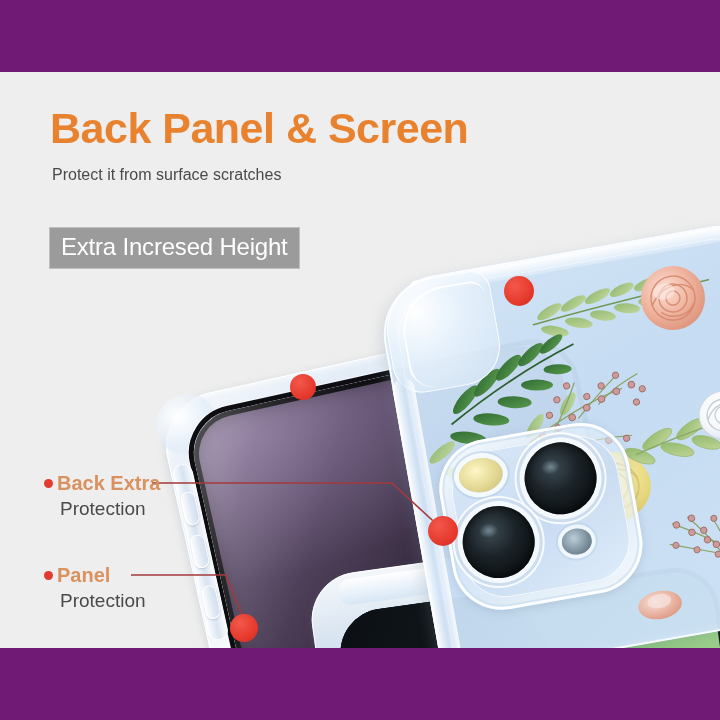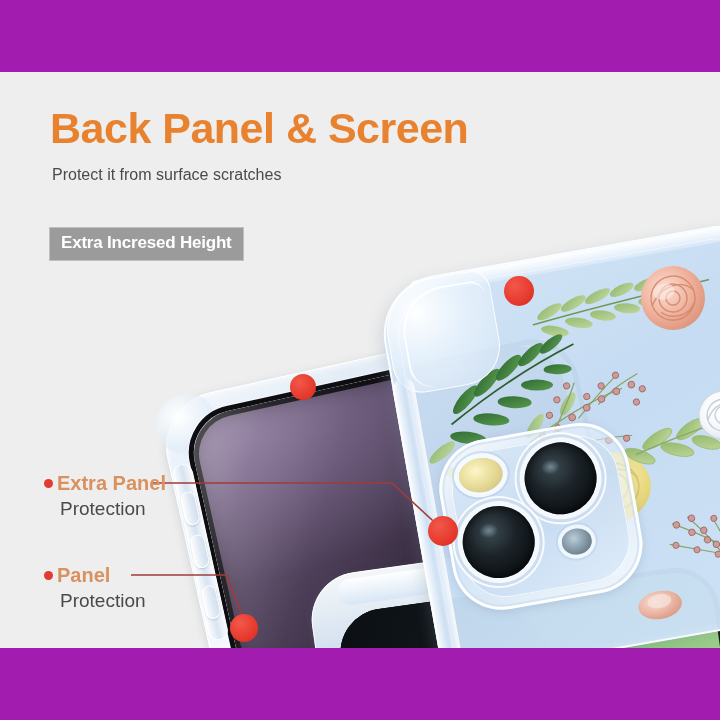--- a/index.html
+++ b/index.html
@@ -6,21 +6,21 @@
     margin: 0; padding: 0;
     width: 720px; height: 720px;
     background: #ffffff;
     font-family: "Liberation Sans", sans-serif;
     overflow: hidden;
   }
 
   #stage {
     position: relative;
     width: 720px; height: 720px;
-    background: #a21caf;
+    background: #701a75;
     overflow: hidden;
   }
 
   
   .content-band {
     position: absolute;
     left: 0; top: 72px;
     width: 720px; height: 576px;
     background: #eeeeee;
     overflow: hidden;
@@ -42,22 +42,22 @@
     font-size: 16px;
     font-weight: normal;
     color: #4a4a4a;
     white-space: nowrap;
   }
   .badge {
     position: absolute;
     left: 50px; top: 156px;
     background: #9b9b9b;
     color: #ffffff;
-    font-size: 17px;
-    font-weight: bold;
+    font-size: 24px;
+    font-weight: normal;
     padding: 5px 11px 7px 11px;
     letter-spacing: -0.2px;
     white-space: nowrap;
     box-shadow: 0 0 0 1px #bfbfbf;
   }
 
   
   .callout { position: absolute; white-space: nowrap; }
   .callout .dot {
     position: absolute;
@@ -667,21 +667,21 @@
     <div class="marker" id="marker-cam"></div>
     <div class="marker" id="marker-corner"></div>
     <div class="marker" id="marker-bl"></div>
 
     <div class="headline">Back Panel &amp; Screen</div>
     <div class="subhead">Protect it from surface scratches</div>
     <div class="badge">Extra Incresed Height</div>
 
     <div class="callout" id="callout-back">
       <span class="dot"></span>
-      <span class="ttl">Extra Panel</span>
+      <span class="ttl">Back Extra</span>
       <span class="sub">Protection</span>
     </div>
 
     <div class="callout" id="callout-screen">
       <span class="dot"></span>
       <span class="ttl">Panel</span>
       <span class="sub">Protection</span>
     </div>
 
   </div>

